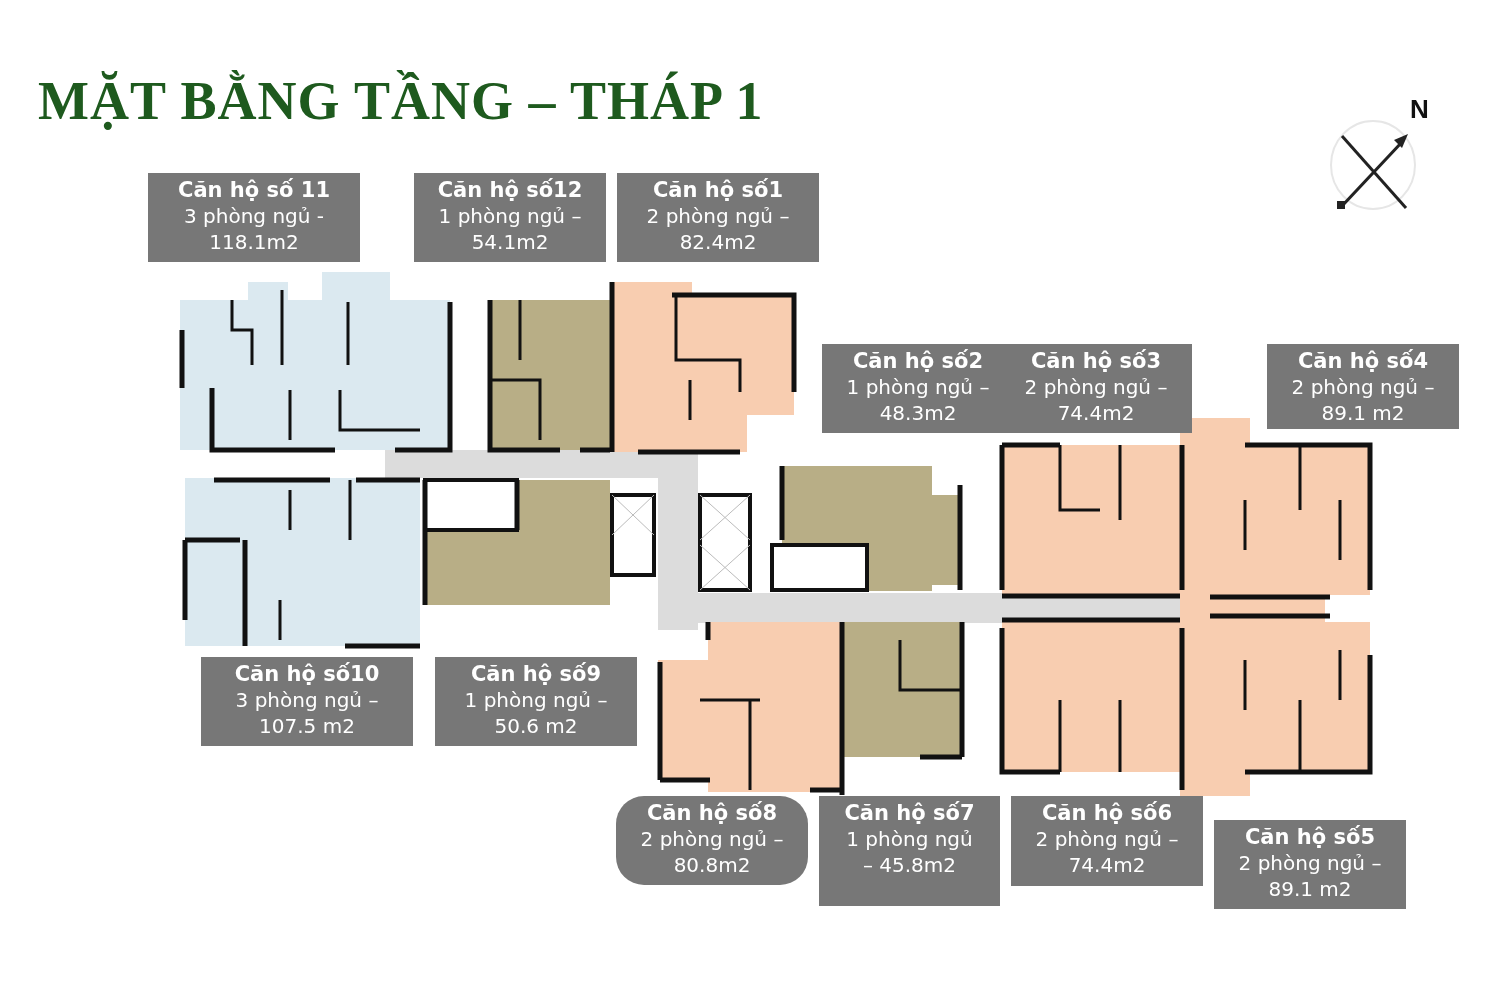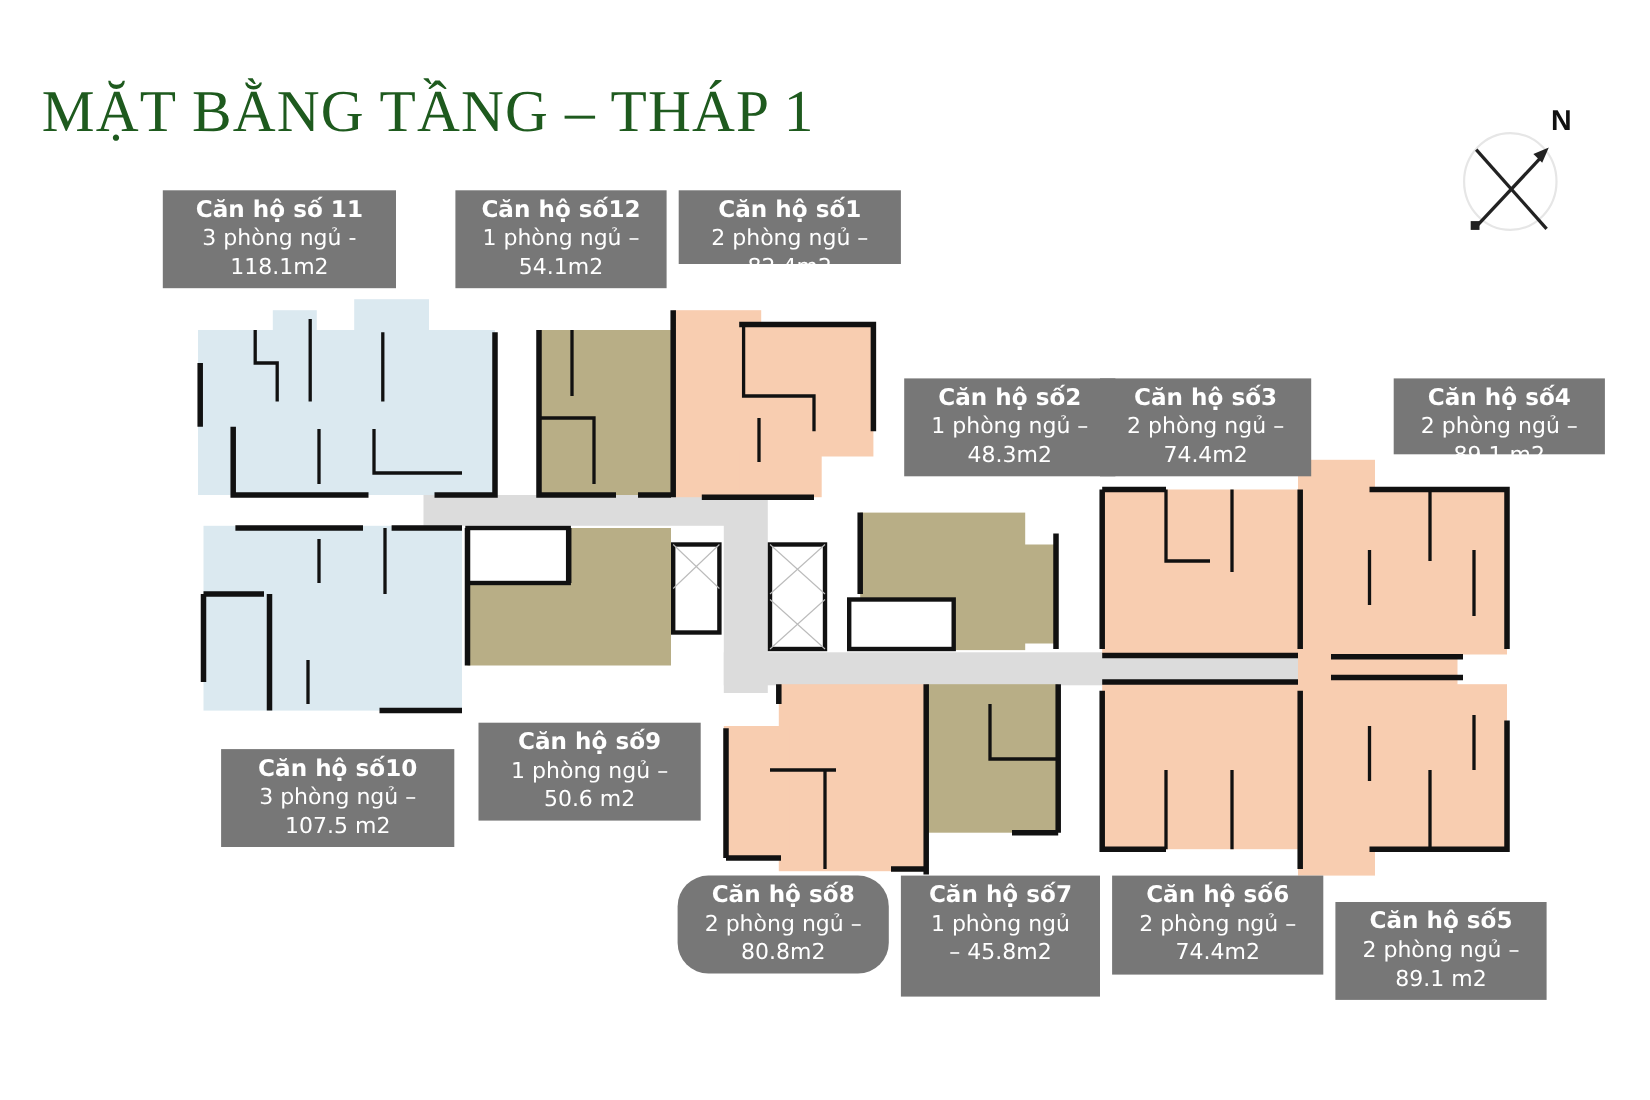--- a/index.html
+++ b/index.html
@@ -1,17 +1,17 @@
 <!DOCTYPE html>
 <html><head>
 <meta charset="utf-8">
 <style>
   html, body { margin:0; padding:0; }
   body { width:1500px; height:1000px; background:#ffffff; position:relative; overflow:hidden; font-family:"DejaVu Sans", sans-serif; }
-  .title { position:absolute; left:38px; top:70px; font-family:"Liberation Serif","DejaVu Serif", serif; font-size:54px; color:#1e5a1e; letter-spacing:1px; white-space:nowrap; }
+  .title { position:absolute; left:38px; top:70px; font-family:"Liberation Serif","DejaVu Serif", serif; font-size:54px; color:#1e5a1e; letter-spacing:1px; white-space:nowrap;font-weight:bold; }
   .label { position:absolute; background:#777777; color:#ffffff; text-align:center; box-sizing:border-box; padding-top:4px; line-height:26px; }
   .label .l1 { font-weight:bold; font-size:21px; display:block; }
   .label .l2, .label .l3 { font-size:20px; display:block; }
   .plan { position:absolute; left:0; top:0; }
   .north { position:absolute; left:1328px; top:90px; width:100px; height:130px; }
   .north .n { position:absolute; left:82px; top:4px; font-weight:bold; font-size:26px; color:#111; font-family:"Liberation Sans", sans-serif; }
 </style>
 </head>
 <body>
 
@@ -119,41 +119,41 @@
 <div class="label" style="left:148px;top:173px;width:212px;height:89px;">
   <span class="l1">Căn hộ số 11</span>
   <span class="l2">3 phòng ngủ  -</span>
   <span class="l3">118.1m2</span>
 </div>
 <div class="label" style="left:414px;top:173px;width:192px;height:89px;text-align:center;">
   <span class="l1">Căn hộ số12</span>
   <span class="l2">1 phòng ngủ –</span>
   <span class="l3">54.1m2</span>
 </div>
-<div class="label" style="left:617px;top:173px;width:202px;height:67px;">
+<div class="label" style="left:617px;top:173px;width:202px;height:89px;">
   <span class="l1">Căn hộ số1</span>
   <span class="l2">2 phòng ngủ –</span>
   <span class="l3">82.4m2</span>
 </div>
 <div class="label" style="left:822px;top:344px;width:192px;height:89px;">
   <span class="l1">Căn hộ số2</span>
   <span class="l2">1 phòng ngủ –</span>
   <span class="l3">48.3m2</span>
 </div>
 <div class="label" style="left:1000px;top:344px;width:192px;height:89px;">
   <span class="l1">Căn hộ số3</span>
   <span class="l2">2 phòng ngủ –</span>
   <span class="l3">74.4m2</span>
 </div>
-<div class="label" style="left:1267px;top:344px;width:192px;height:69px;">
+<div class="label" style="left:1267px;top:344px;width:192px;height:85px;">
   <span class="l1">Căn hộ số4</span>
   <span class="l2">2 phòng ngủ –</span>
   <span class="l3">89.1 m2</span>
 </div>
-<div class="label" style="left:201px;top:657px;width:212px;height:89px;margin-top:24px;">
+<div class="label" style="left:201px;top:657px;width:212px;height:89px;">
   <span class="l1">Căn hộ số10</span>
   <span class="l2">3 phòng ngủ –</span>
   <span class="l3">107.5 m2</span>
 </div>
 <div class="label" style="left:435px;top:657px;width:202px;height:89px;">
   <span class="l1">Căn hộ số9</span>
   <span class="l2">1 phòng ngủ –</span>
   <span class="l3">50.6 m2</span>
 </div>
 <div class="label" style="left:616px;top:796px;width:192px;height:89px;border-radius:28px;">

